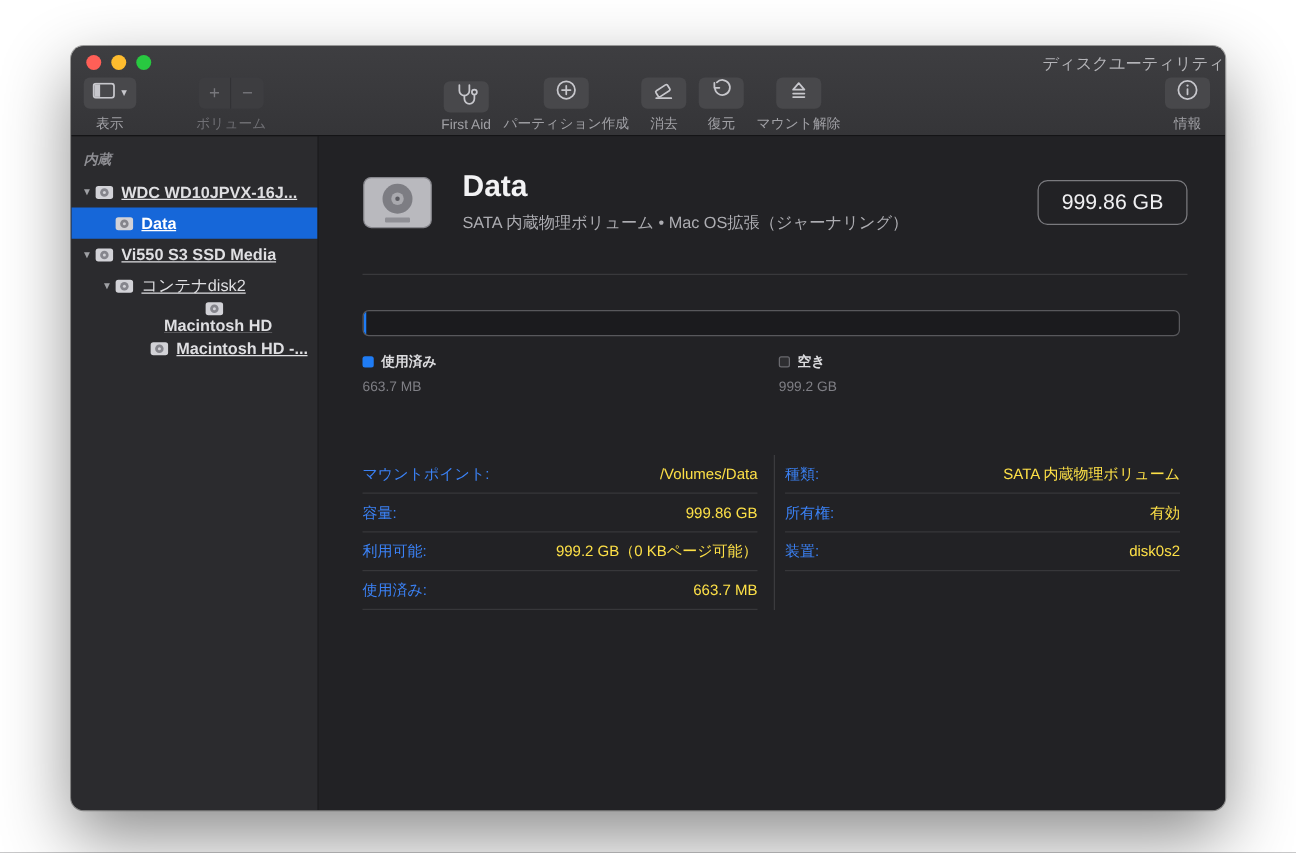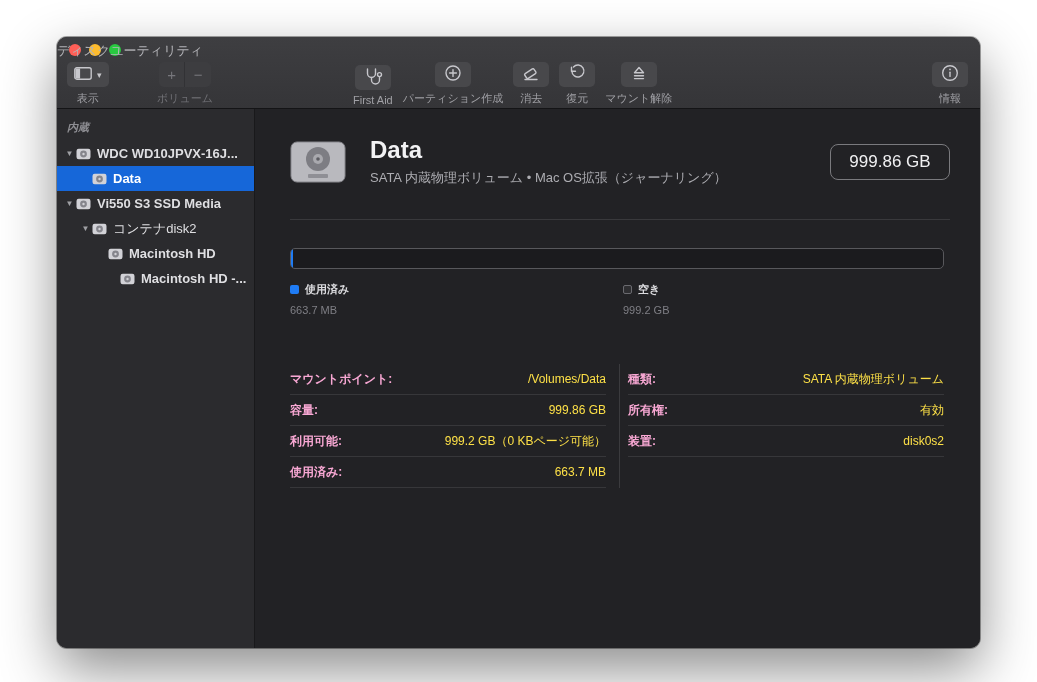--- a/index.html
+++ b/index.html
@@ -10,21 +10,21 @@
     border-radius:10px; background:#222225; overflow:hidden;
     box-shadow:0 22px 55px rgba(0,0,0,.45), 0 0 0 1px rgba(0,0,0,.35);
     display:flex; flex-direction:column; }
 
   
   .header { height:72px; flex:0 0 auto; position:relative;
     background:linear-gradient(#3e3e41,#353538); border-bottom:1px solid #141416; }
   .traffic { position:absolute; left:12px; top:7px; display:flex; gap:8px; }
   .light { width:12px; height:12px; border-radius:50%; display:inline-block; }
   .light.red { background:#ff5f57; } .light.yellow { background:#febc2e; } .light.green { background:#28c840; }
-  .title { position:absolute; top:5px; left:0; right:0; text-align:left;
+  .title { position:absolute; top:5px; left:0; right:0; text-align:right;
     color:#b4b4b8; font-size:13px; }
   .toolbar { position:absolute; top:25px; left:0; right:0; height:46px; }
   .tool { display:flex; flex-direction:column; align-items:center; }
   .tool-btn { height:25px; min-width:36px; padding:0 7px; background:#48484b; border:none;
     border-radius:5px; display:flex; align-items:center; justify-content:center; cursor:default; }
   .tool-label { margin-top:4px; font-size:11px; color:#a0a0a5; white-space:nowrap; text-align:center; }
   .tool-label.dim { color:#707075; }
   .view-tool { position:absolute; left:10px; }
   .view-btn { gap:5px; }
   .chev { color:#c7c7cc; font-size:9px; }
@@ -43,21 +43,21 @@
   .sidebar { width:198px; flex:0 0 auto; background:#2b2b2e; border-right:1px solid #19191b;
     padding-top:9px; overflow:hidden; }
   .side-section { color:#8e8e93; font-size:11px; font-weight:700; padding:2px 0 6px 10px;font-style:italic; }
   .side-item { height:25px; display:flex; align-items:center; font-size:13px; color:#dfdfe2;
     cursor:default; white-space:nowrap; }
   .side-item.selected { background:#1667d9; color:#ffffff; }
   .side-item.bold { font-weight:700; }
   .tri { width:13px; font-size:8px; color:#9fa0a4; text-align:center; flex:0 0 auto; }
   .side-item.selected .tri { color:#dce8fb; }
   .disk-ico { display:inline-flex; margin-right:6px; flex:0 0 auto; }
-  .side-label { overflow:hidden; text-overflow:ellipsis; }
+  .side-label { overflow:hidden; text-overflow:ellipsis;text-decoration:underline; }
 
   .main { flex:1; position:relative; background:#222225; }
 
   .vol-head { position:absolute; left:35px; right:30px; top:27px; display:flex; align-items:center; }
   .big-disk { flex:0 0 auto; display:inline-flex; }
   .vol-titles { margin-left:24px; }
   .vol-title { font-size:24px; font-weight:700; color:#f2f2f4; }
   .vol-sub { margin-top:5px; font-size:13px; color:#adadb2; }
   .size-badge { margin-left:auto; width:120px; height:36px; border:1px solid #7a7a7e;
     border-radius:8px; display:flex; align-items:center; justify-content:center;
@@ -76,21 +76,21 @@
   .swatch.outlined { border:1px solid #6a6a6f; }
   .l-label { font-size:11px; font-weight:700; color:#dcdcdf; }
   .l-value { margin-top:7px; font-size:11px; color:#7f7f85; }
 
   .details { position:absolute; left:35px; right:36px; top:255px; display:flex; align-items:stretch; }
   .col.left { width:316px; margin-right:13px; }
   .vdiv { width:1px; background:#3b3b3e; }
   .col.right { flex:1; margin-left:8px; }
   .drow { height:31px; display:flex; align-items:center; justify-content:space-between;
     border-bottom:1px solid #37373a; font-size:12px; }
-  .dlabel { color:#f9a8d4;font-weight:bold; }
+  .dlabel { color:#3b82f6; }
   .dvalue { color:#fde047; text-align:right; }
 </style>
 </head>
 <body>
 
 <div class="window">
 
   <div class="header">
     <div class="traffic">
       <span class="light red"></span>
@@ -243,21 +243,21 @@
             <span class="tri">▼</span>
             <span class="disk-ico">
               <svg width="15" height="12" viewBox="0 0 15 12">
                 <rect x="0.5" y="0.8" width="14" height="10.4" rx="2.2" fill="#d2d2d7"></rect>
                 <circle cx="7.5" cy="6" r="3.4" fill="#85858c"></circle>
                 <circle cx="7.5" cy="6" r="1.2" fill="#d2d2d7"></circle>
               </svg>
             </span>
             <span class="side-label">コンテナdisk2</span>
           </div>
-          <div class="side-item bold" style="padding-left: 38px;">
+          <div class="side-item bold" style="padding-left: 38px; flex-direction: column;">
             <span class="tri"></span>
             <span class="disk-ico">
               <svg width="15" height="12" viewBox="0 0 15 12">
                 <rect x="0.5" y="0.8" width="14" height="10.4" rx="2.2" fill="#d2d2d7"></rect>
                 <circle cx="7.5" cy="6" r="3.4" fill="#85858c"></circle>
                 <circle cx="7.5" cy="6" r="1.2" fill="#d2d2d7"></circle>
               </svg>
             </span>
             <span class="side-label">Macintosh HD</span>
           </div>

